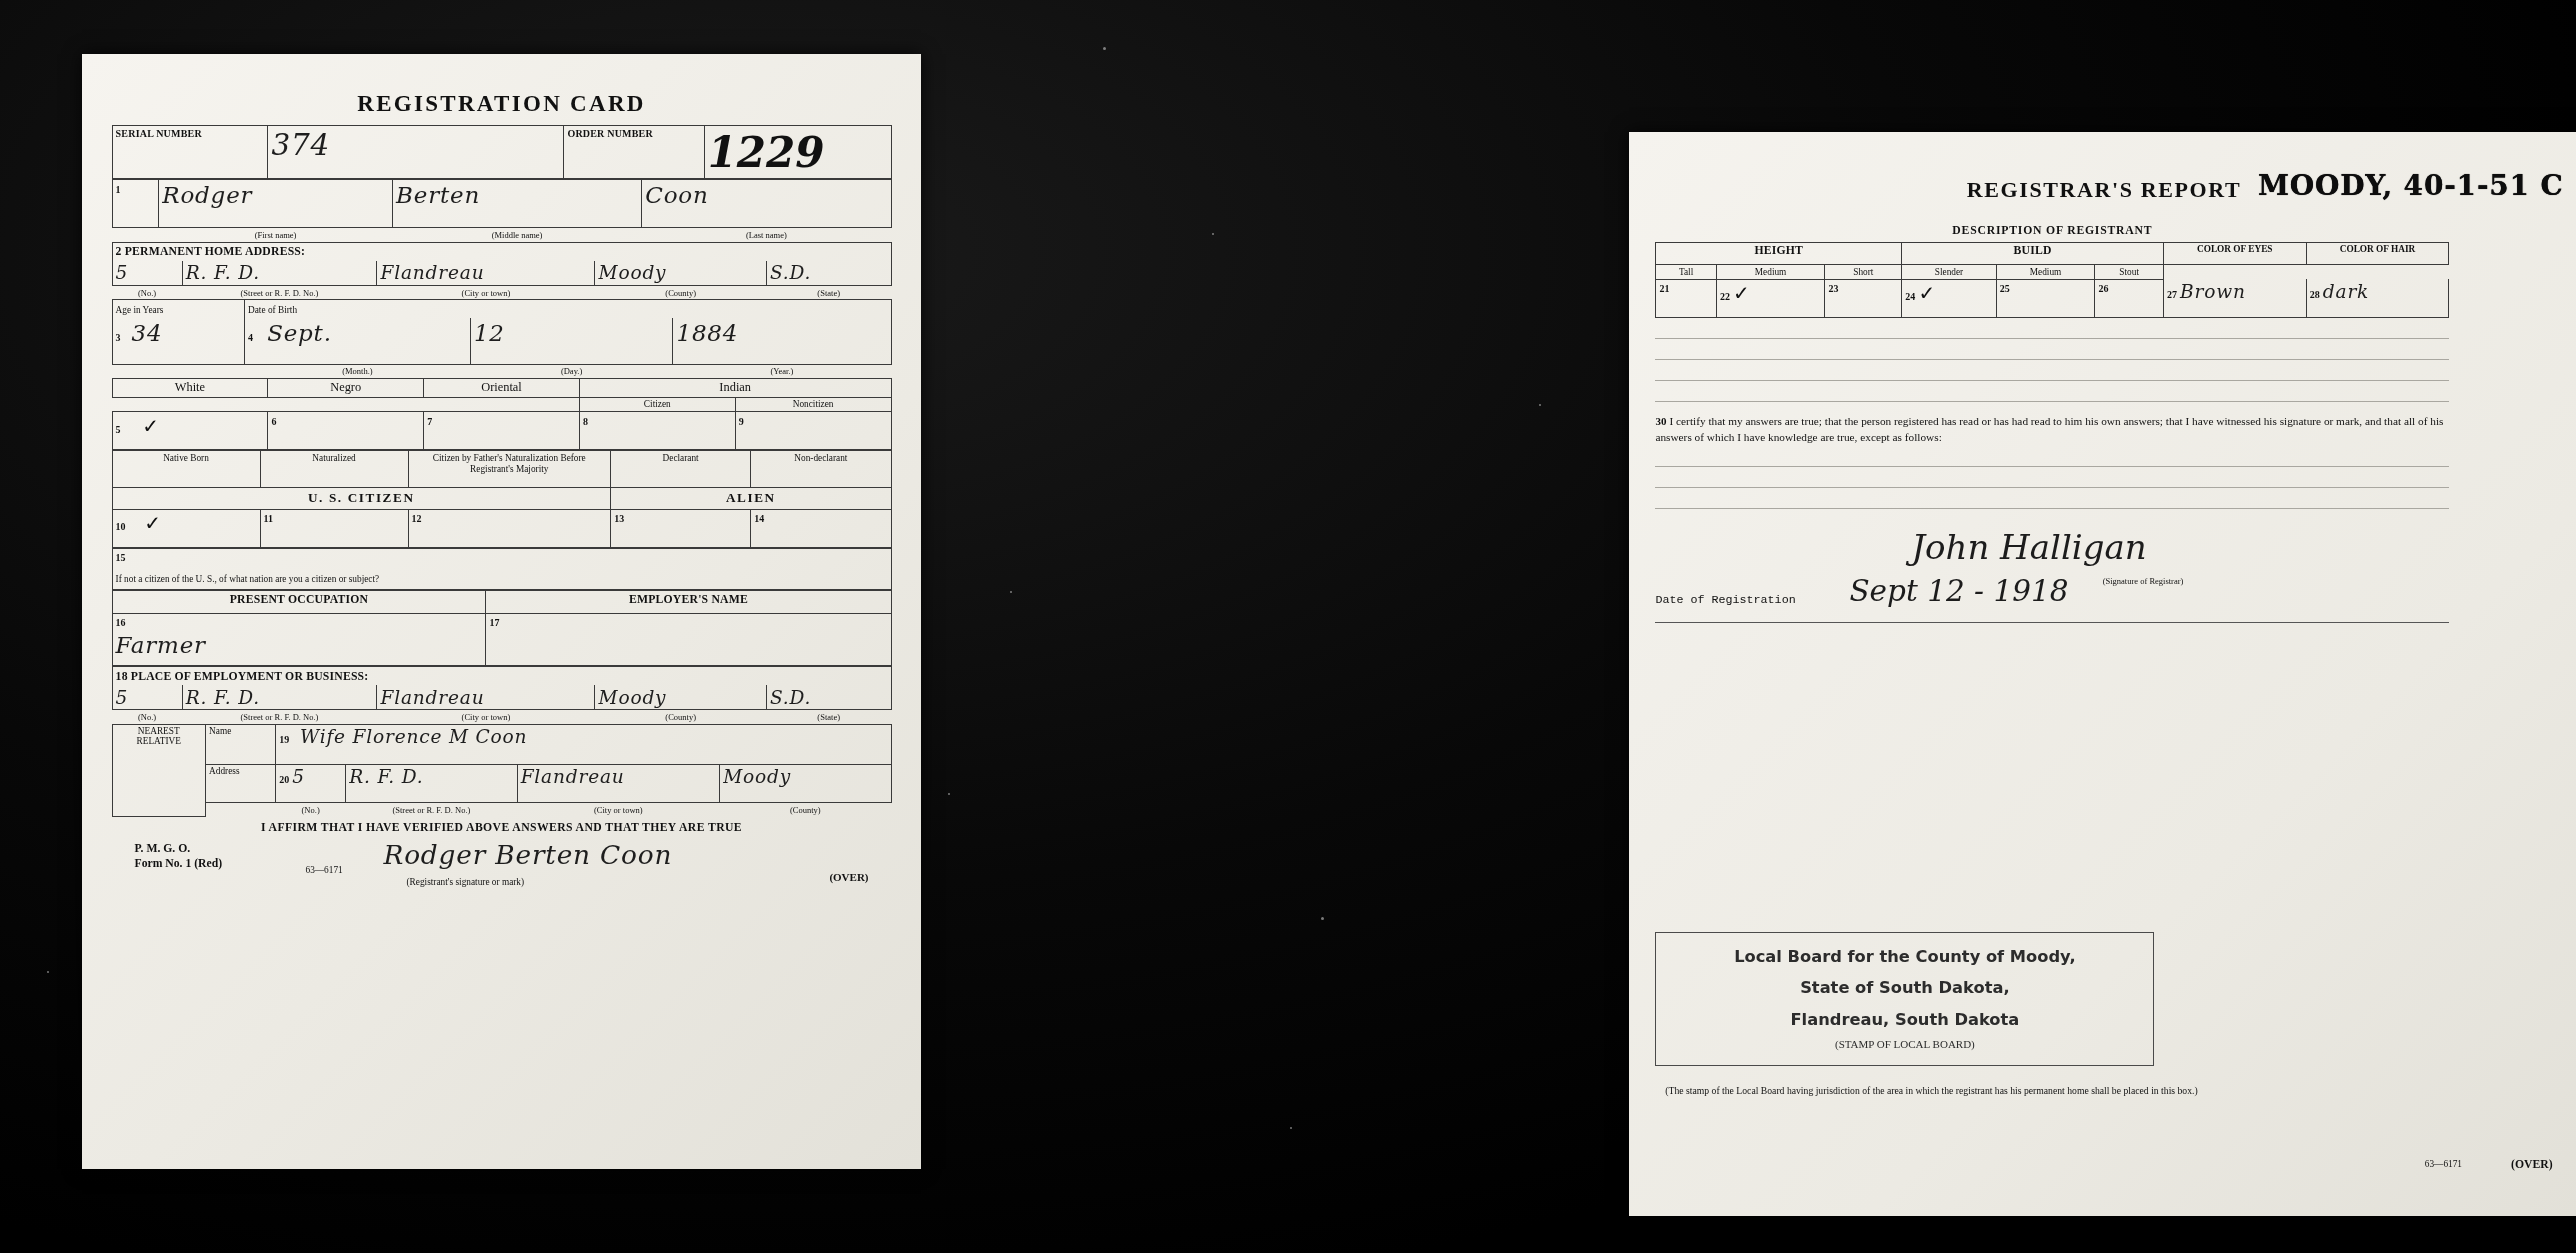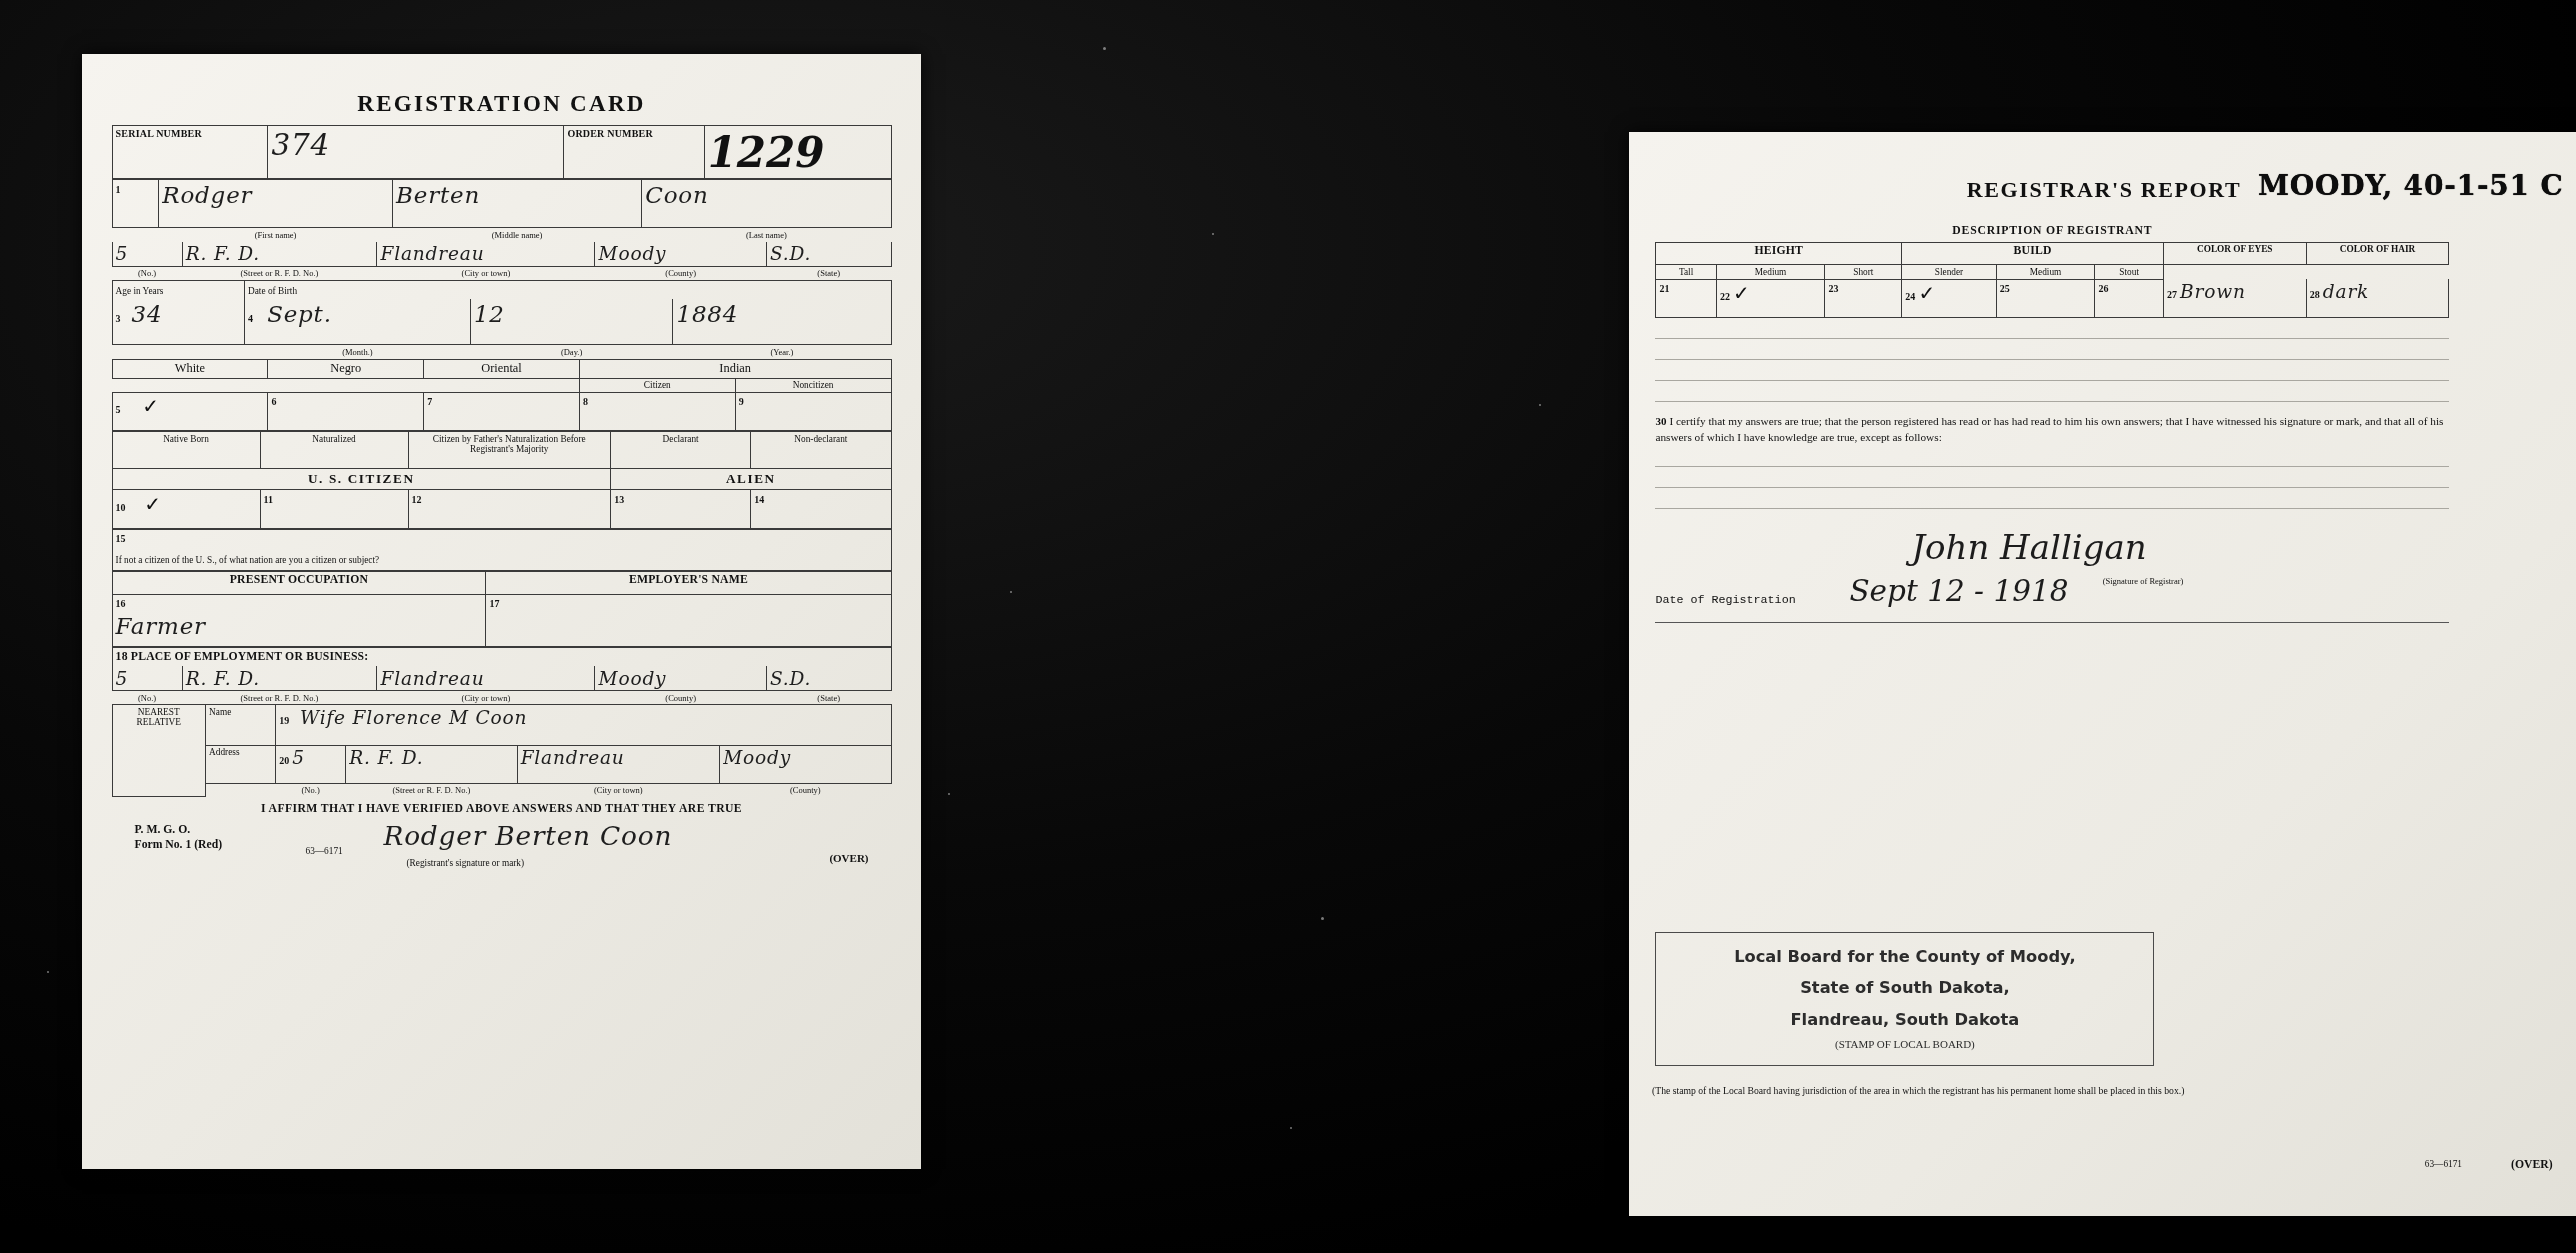--- a/index.html
+++ b/index.html
@@ -58,21 +58,21 @@
   .desc-h{font-size:11.7px;font-weight:bold;text-align:center;letter-spacing:0.8px;}
   .ruled{border-bottom:0.8px solid #a9a7a0;height:20px;}
   .para{font-size:11.3px;line-height:1.45;text-align:justify;}
   .sig{font-family:"DejaVu Serif",serif;font-style:italic;font-size:34px;color:#1c1c1c;}
   .sigsub{font-size:8.5px;text-align:right;}
   .lbstamp{position:absolute;left:26.4px;top:785px;width:497px;height:132px;
            border:0.8px solid #4a4a4a;}
   .lbstamp div{text-align:center;font-family:"DejaVu Sans",sans-serif;
                font-weight:bold;color:#2c2c2c;}
   .lbnote{position:absolute;left:23px;top:929px;width:559px;font-size:9.7px;
-          text-align:left;line-height:1.35;}
+          text-align:center;line-height:1.35;}
   .rover{position:absolute;right:26.4px;bottom:17px;font-size:11.7px;font-weight:bold;}
   .rformno{position:absolute;right:117px;bottom:18.6px;font-size:9.3px;}
 </style>
 </head>
 <body>
 
 <div class="scan-bg"></div>
 
 <div class="speck" style="left:1103px;top:47px;width:3.1px;height:3.1px;"></div>
 <div class="speck" style="left:1212px;top:233px;width:2.3px;height:2.3px;"></div>
@@ -128,20 +128,25 @@
         <td class="nb" style="border-top:0;"></td>
         <td class="nb sub" style="border-top:0;">(First name)</td>
         <td class="nb sub" style="border-top:0;">(Middle name)</td>
         <td class="nb sub" style="border-top:0;">(Last name)</td>
       </tr>
     </tbody>
       </table>
 
     <table class="grid">
       <tbody>
+          <tr>
+        <td colspan="5" style="border-bottom:0;">
+          <span class="lbl">2  PERMANENT HOME ADDRESS:</span>
+        </td>
+      </tr>
       <tr>
         <td style="width:9%;border-top:0;">
               <div class="hw hw-sm">5</div>
             </td>
         <td style="width:25%;border-top:0;">
               <div class="hw hw-sm">R. F. D.</div>
             </td>
         <td style="width:28%;border-top:0;">
               <div class="hw hw-sm">Flandreau</div>
             </td>

